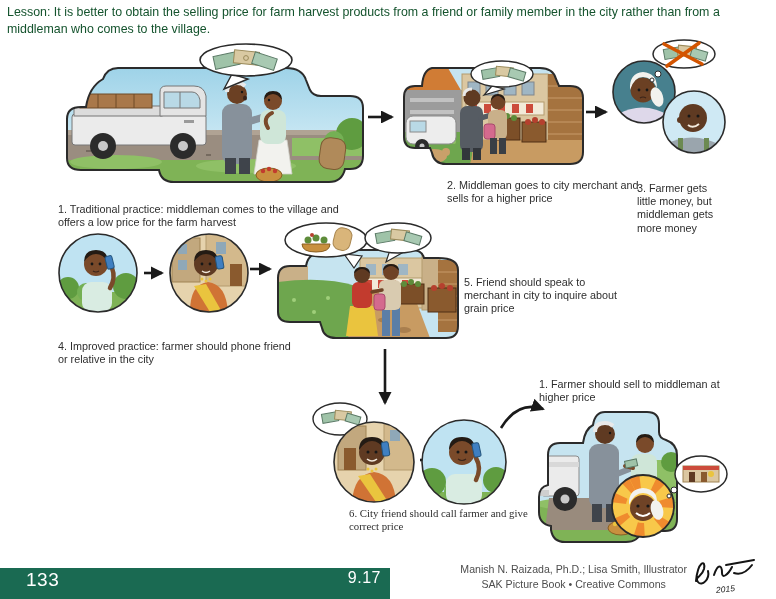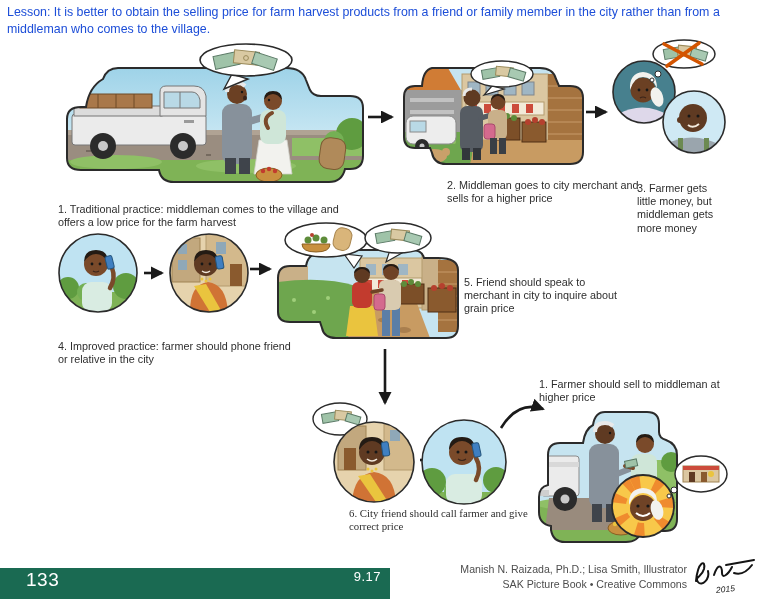--- a/index.html
+++ b/index.html
@@ -3,21 +3,21 @@
 <meta charset="utf-8">
 <style>
   html,body{margin:0;padding:0;}
   body{
     width:776px;height:599px;position:relative;overflow:hidden;
     background:#ffffff;font-family:"Liberation Sans",sans-serif;color:#1c1c1c;
   }
   .abs{position:absolute;}
   .lesson{
     left:7px;top:4px;width:764px;
-    font-size:12.4px;line-height:1.34;color:#1d4ed8;
+    font-size:12.4px;line-height:1.34;color:#14532d;
   }
   .panel{position:absolute;}
   .panel svg{display:block;}
   .arrow{position:absolute;}
   .caption{
     position:absolute;font-size:10.8px;line-height:1.22;color:#2e2e2e;
   }
   .c1{left:58px;top:187px;width:300px;margin-top:16px;}
   .c2{left:403px;top:179px;width:205px;margin-left:44px;}
   .c3{left:637px;top:182px;width:92px;}
@@ -26,24 +26,24 @@
   .c6{left:349px;top:507px;width:188px;font-family:Liberation Serif, serif;}
   .c7{left:539px;top:378px;width:198px;}
   .footer-bar{
     position:absolute;left:0;top:568px;width:390px;height:40px;
     background:#1a6a52;color:#ffffff;
   }
   .page-number{
     position:absolute;left:26px;top:1px;font-size:19px;letter-spacing:0.5px;
   }
   .figure-number{
-    position:absolute;right:9px;top:1px;font-size:13px;letter-spacing:0.5px;
+    position:absolute;right:9px;top:1px;font-size:16px;letter-spacing:0.5px;
   }
   .credits{
-    position:absolute;right:89px;top:562px;text-align:right;
+    position:absolute;right:89px;top:562px;text-align:center;
     font-size:10.6px;line-height:1.42;color:#4d4d4d;
   }
   .signature{position:absolute;left:688px;top:553px;width:86px;height:46px;}
   .sig-year{
     position:absolute;left:28px;top:31px;font-size:8.5px;color:#141414;
     transform:rotate(-6deg);font-style:italic;
   }
 </style>
 </head>
 <body>

